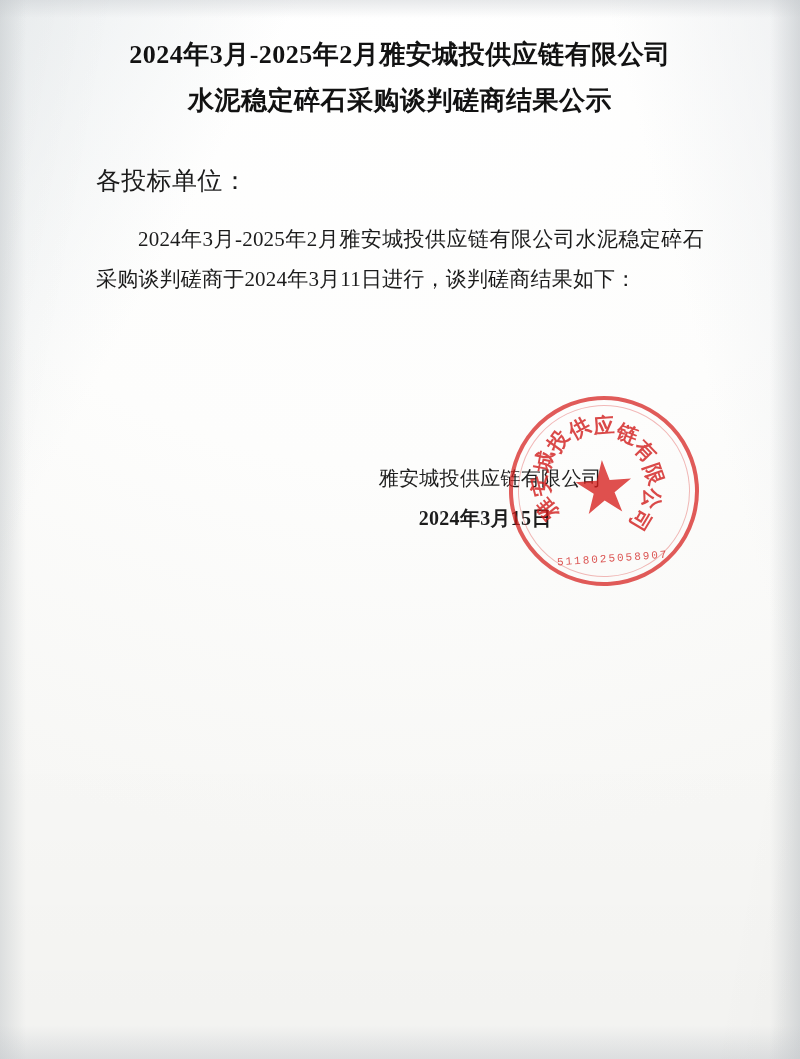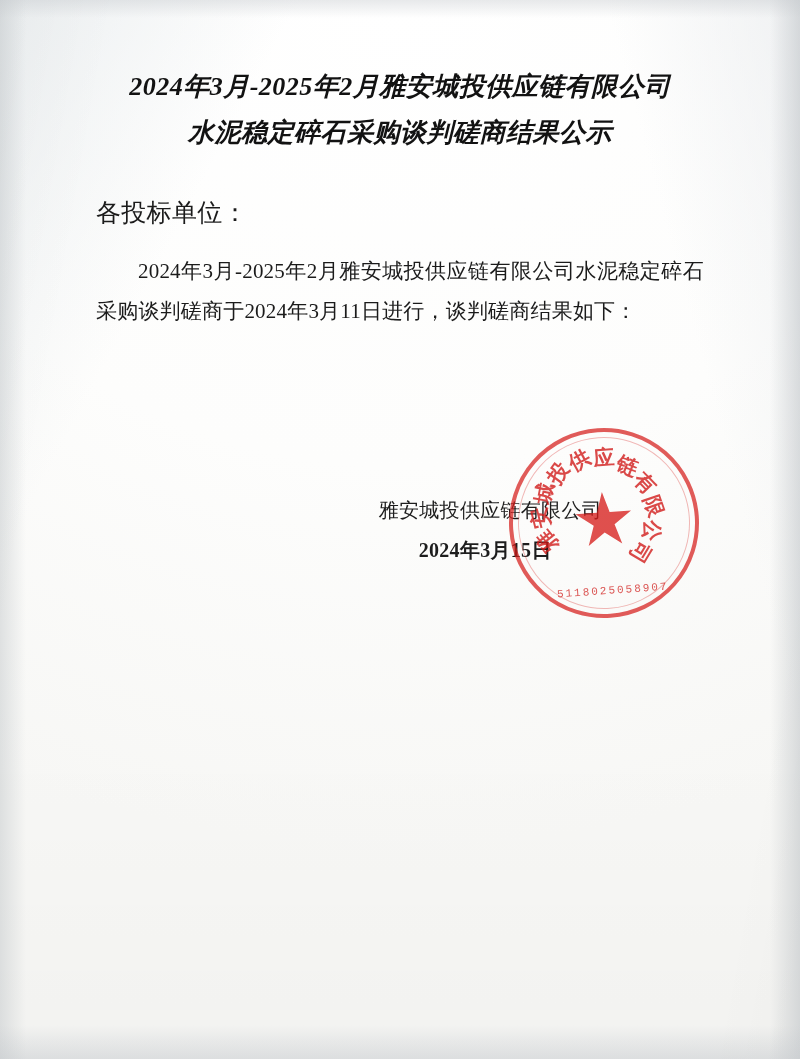--- a/index.html
+++ b/index.html
@@ -52,28 +52,27 @@
 
   .content {
     position: relative;
     padding: 0 96px;
     box-sizing: border-box;
     color: #1b1b1b;
   }
 
   .doc-title {
     margin: 0;
-    padding-top: 64px;
+    padding-top: 32px;
     text-align: center;
     font-size: 26px;
     font-weight: 700;
     line-height: 1.75;
     letter-spacing: 0.5px;
     color: #121212;
-    font-style: italic;
   }
   .doc-title .line {
     display: block;
     white-space: nowrap;
   }
 
   .salutation {
     margin: 34px 0 0 0;
     font-size: 25px;
     line-height: 1.9;

